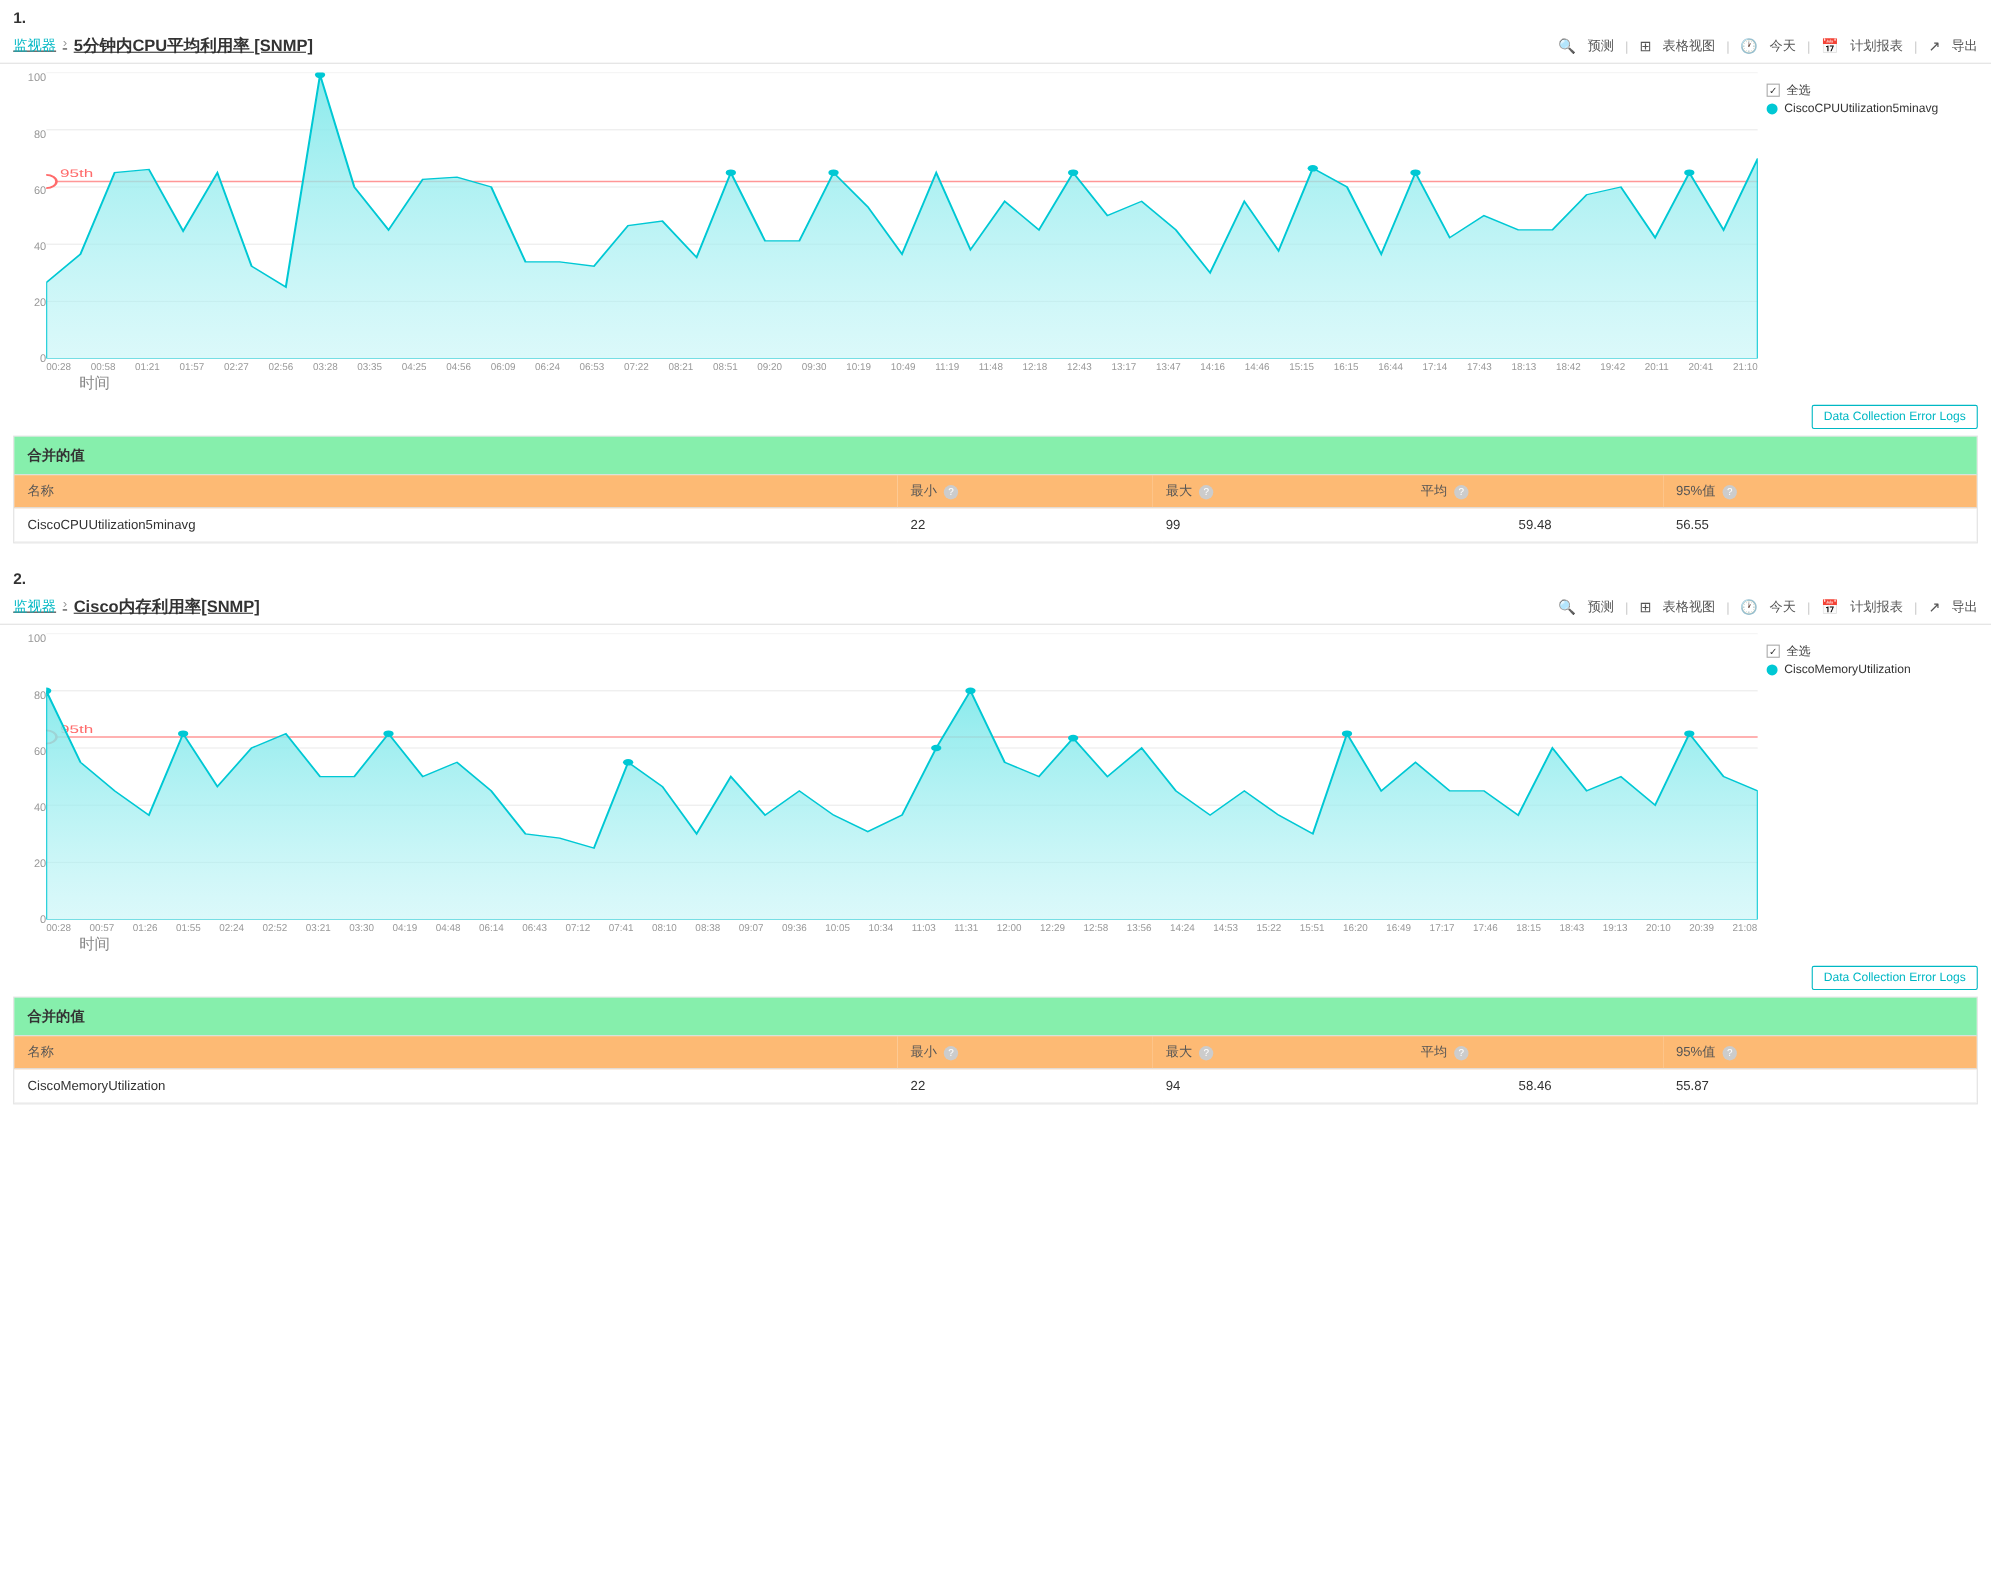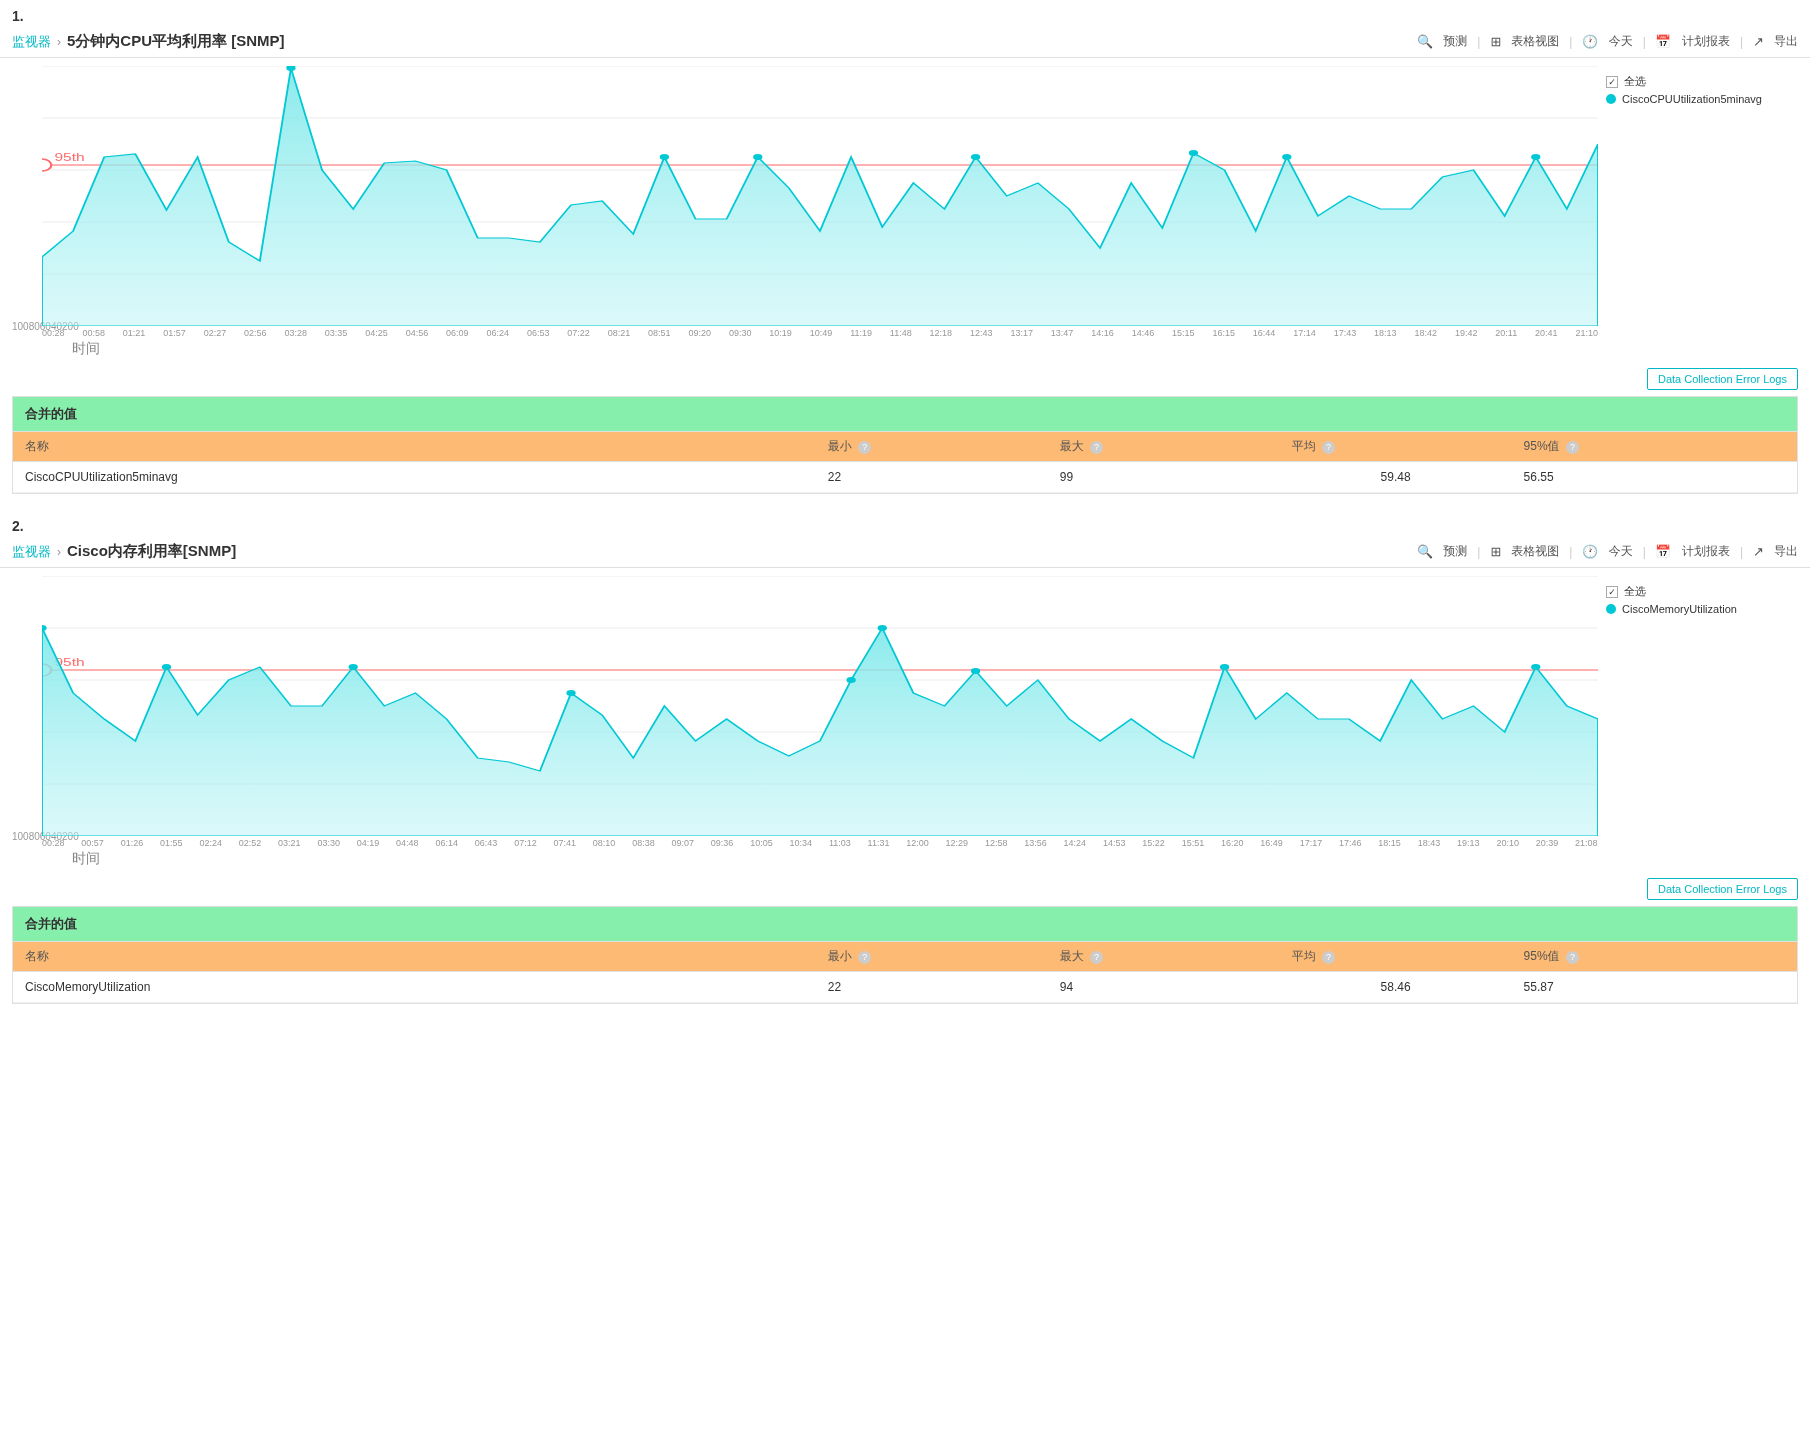--- a/index.html
+++ b/index.html
@@ -15,23 +15,23 @@
     .chart-header {
       display: flex;
       align-items: center;
       justify-content: space-between;
       padding: 6px 12px;
       border-bottom: 1px solid #e0e0e0;
     }
     
     .breadcrumb {
       display: flex;
-      align-items: center;
       gap: 6px;
       font-size: 13px;
+      text-decoration: underline;
     }
     
     .breadcrumb-separator {
       color: #999;
       font-size: 12px;
     }
     
     .chart-title {
       font-size: 15px;
       font-weight: bold;
@@ -52,21 +52,21 @@
     
     .chart-container {
       position: relative;
       padding: 8px 12px 0 12px;
       display: flex;
     }
     
     .y-axis {
       width: 30px;
       display: flex;
-      flex-direction: row;
+      flex-direction: column;
       justify-content: space-between;
       align-items: flex-end;
       padding-bottom: 30px;
       font-size: 10px;
       color: #999;
     }
     
     .chart-body {
       flex: 1;
       position: relative;

